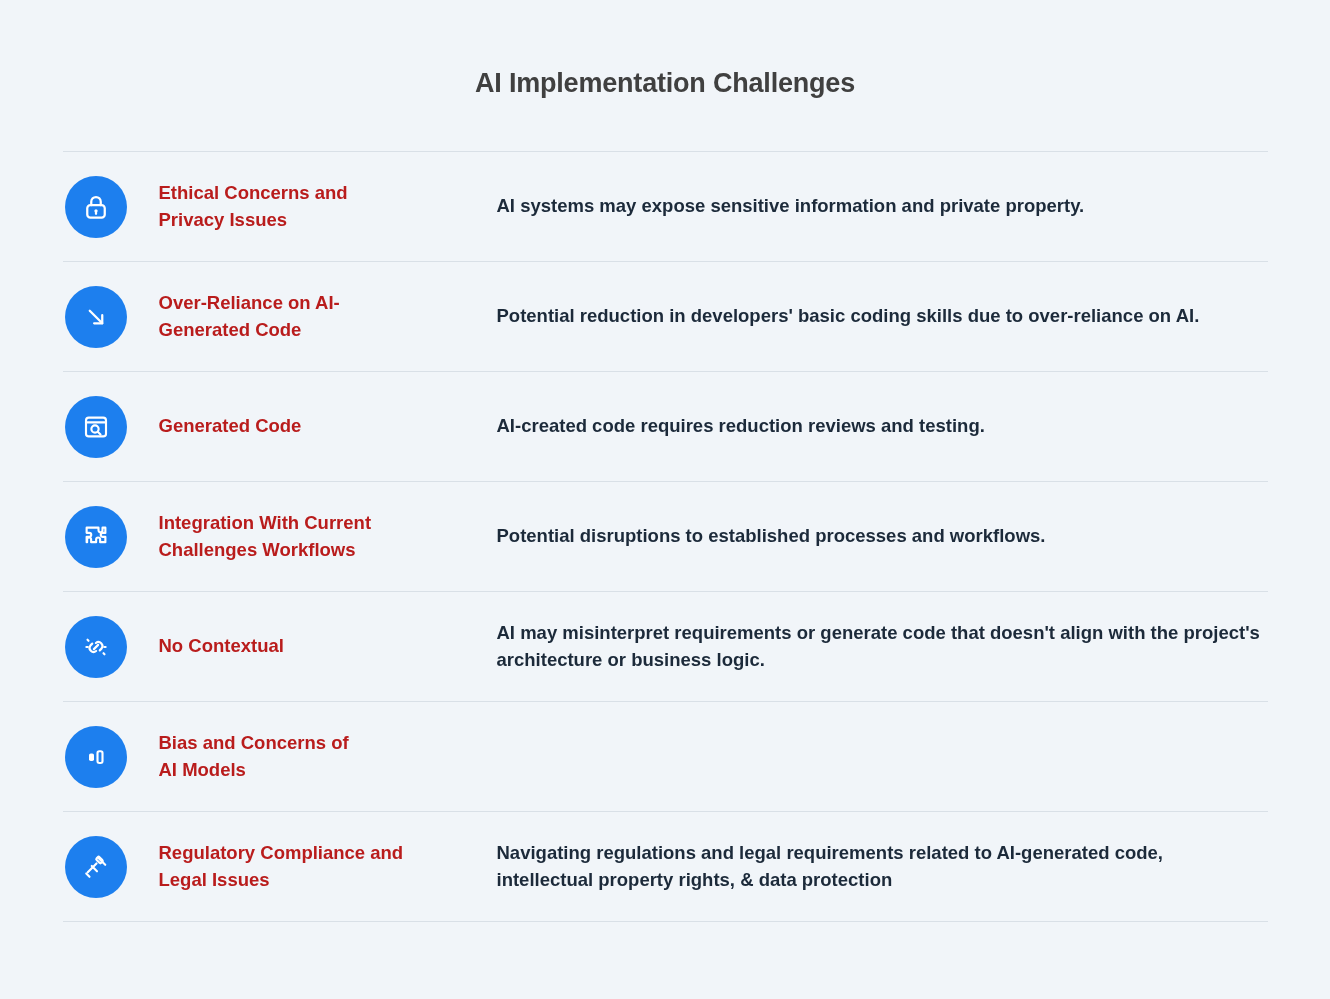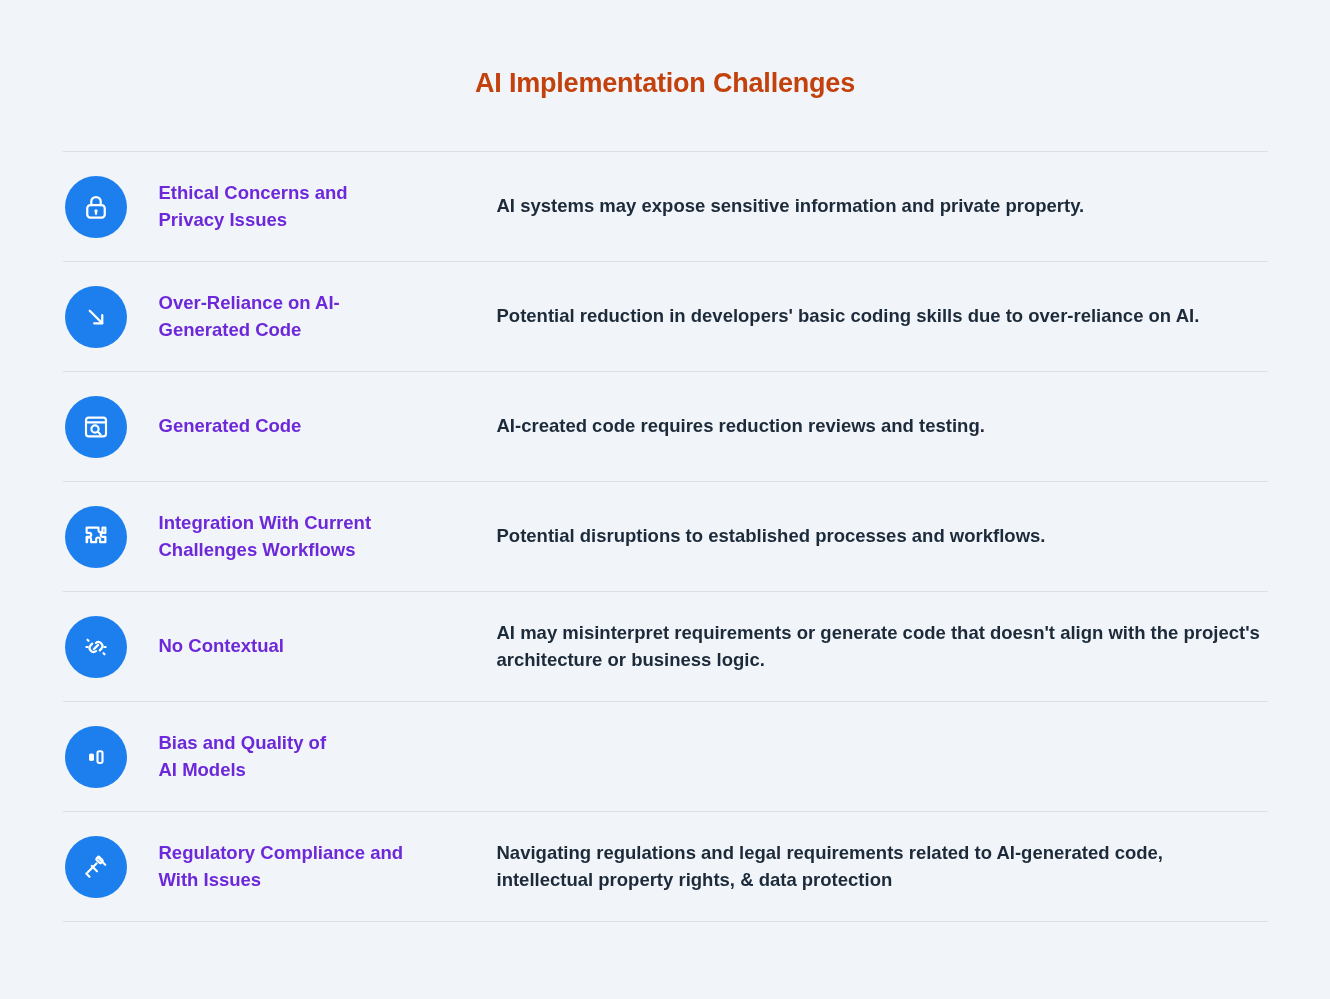--- a/index.html
+++ b/index.html
@@ -18,21 +18,21 @@
     width: 1330px;
     height: 999px;
     position: relative;
     box-sizing: border-box;
   }
   .title {
     text-align: center;
     font-size: 27px;
     font-weight: bold;
     letter-spacing: -0.2px;
-    color: #c2410c;
+    color: #404040;
     padding-top: 68px;
     margin: 0;
   }
   .list {
     margin: 0 auto;
     width: 1205px;
     padding-top: 52px;
     box-sizing: border-box;
   }
   .divider {
@@ -66,21 +66,21 @@
   }
   .icon-circle svg {
     display: block;
   }
   .label-cell {
     width: 338px;
     flex: 0 0 338px;
     font-size: 18.5px;
     font-weight: bold;
     line-height: 1.42;
-    color: #6d28d9;
+    color: #b91c1c;
     padding-right: 14px;
     box-sizing: border-box;
   }
   .desc-cell {
     flex: 1 1 auto;
     font-size: 18.5px;
     line-height: 1.42;
     color: #1c2a3a;
     font-weight: bold;
     box-sizing: border-box;
@@ -198,42 +198,42 @@
     <div class="row">
       <div class="icon-cell">
         <div class="icon-circle">
           <svg width="30" height="30" viewBox="0 0 24 24" fill="none" stroke="#ffffff" stroke-width="1.7" stroke-linecap="round" stroke-linejoin="round">
             <rect x="6.4" y="9.2" width="4" height="6" rx="1.4" fill="#ffffff" stroke="none"></rect>
             <rect x="13.2" y="7.4" width="4" height="9.4" rx="1.4"></rect>
           </svg>
         </div>
       </div>
       <div class="label-cell">
-          <span>Bias and Quality of</span>
+          <span>Bias and Concerns of</span>
           <span>AI Models</span>
         </div>
     </div>
 
     <div class="divider"></div>
 
     <div class="row">
       <div class="icon-cell">
         <div class="icon-circle">
           <svg width="30" height="30" viewBox="0 0 24 24" fill="none" stroke="#ffffff" stroke-width="1.7" stroke-linecap="round" stroke-linejoin="round">
             <path d="M13.8 4.6l5.6 5.6"></path>
             <rect x="12.2" y="4.8" width="5.2" height="3.2" rx="1" transform="rotate(45 14.8 6.4)"></rect>
             <path d="M12.4 9.2l-7 7"></path>
             <path d="M4.2 17.2l2.6 2.6"></path>
             <path d="M8.6 11.2l4.2 4.2"></path>
           </svg>
         </div>
       </div>
       <div class="label-cell">
           <span>Regulatory Compliance and</span>
-          <span>With Issues</span>
+          <span>Legal Issues</span>
         </div>
       <div class="desc-cell">Navigating regulations and legal requirements related to AI-generated code, intellectual property rights, &amp; data protection</div>
     </div>
 
     <div class="divider"></div>
 
   </div>
 </div>
 
 </body></html>

